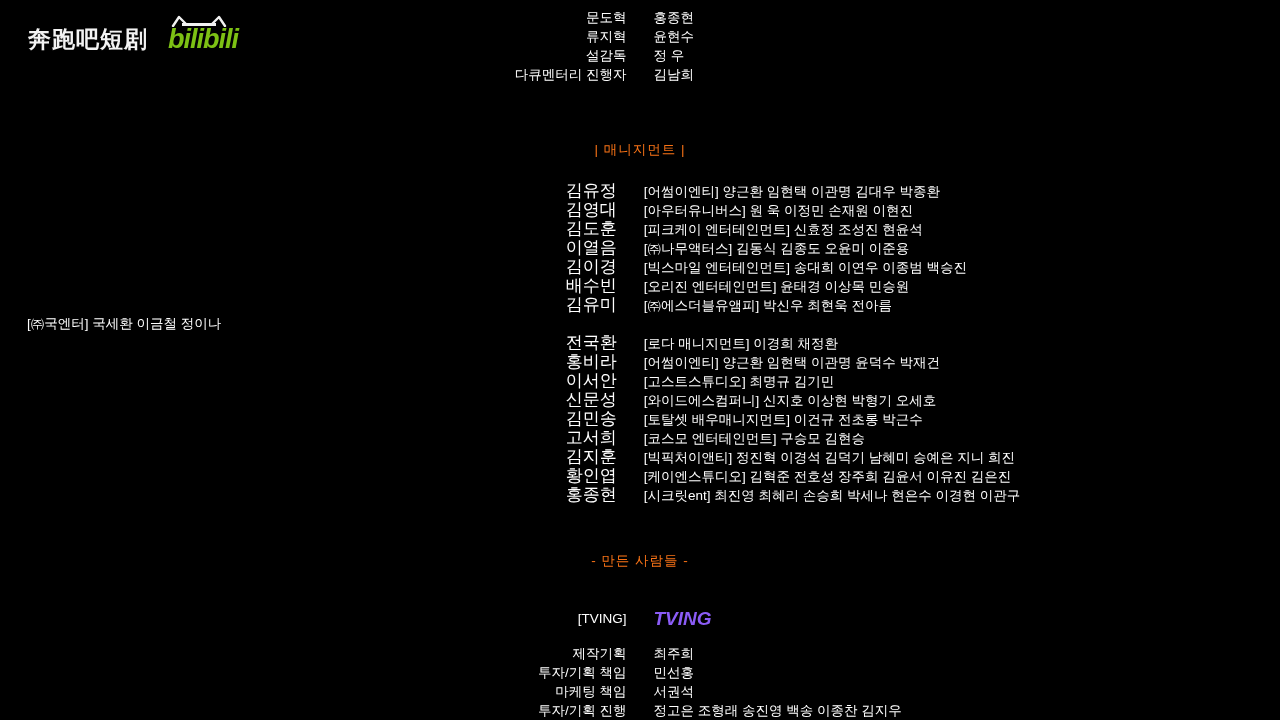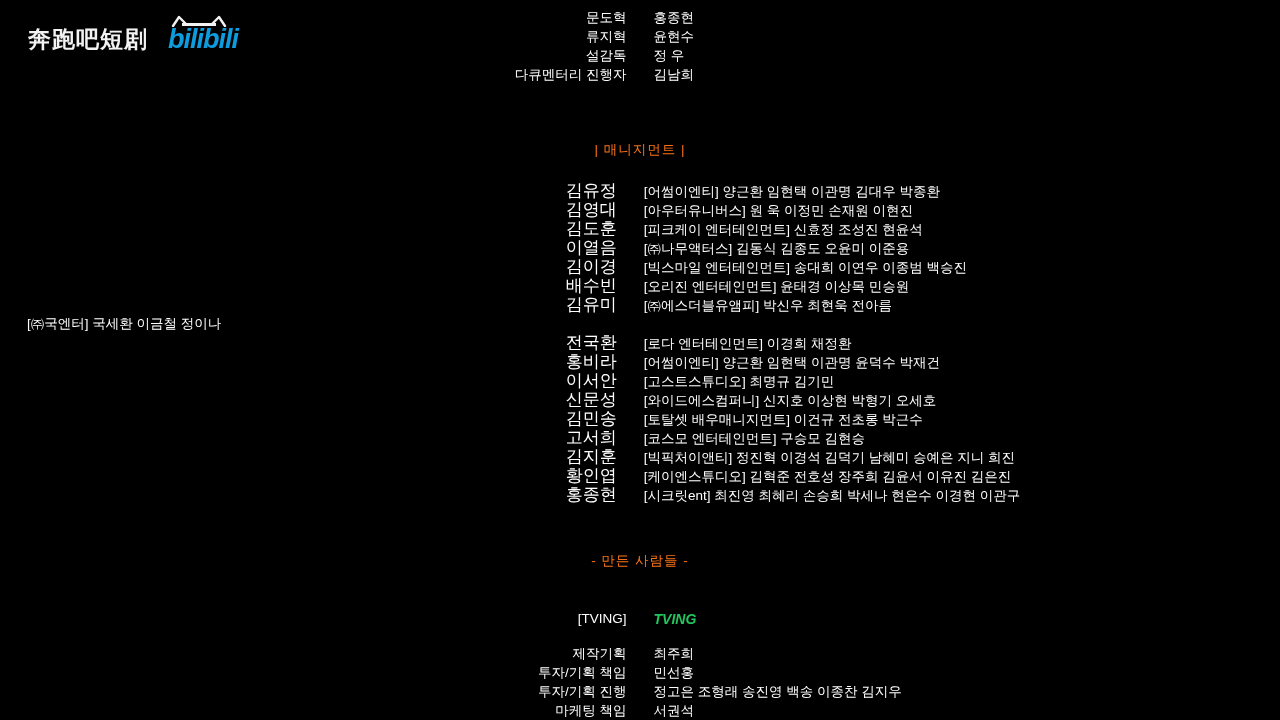--- a/index.html
+++ b/index.html
@@ -33,21 +33,21 @@
     letter-spacing: 1px;
     color: #ffffff;
     text-shadow: 0 0 2px rgba(0,0,0,0.9);
   }
   #watermark .wm-bili {
     font-family: "Liberation Sans", sans-serif;
     font-weight: bold;
     font-style: italic;
     font-size: 27px;
     letter-spacing: -1px;
-    color: #0ea5e9;
+    color: #84cc16;
     position: relative;
     padding: 0 4px;
   }
   #watermark .wm-bili .ears {
     position: absolute;
     top: -9px;
     left: 6px;
     width: 58px;
     height: 12px;
   }
@@ -126,23 +126,23 @@
   }
   .logo-row .logo-mark {
     width: 630px;
     text-align: left;
     padding-left: 27px;
   }
   .tving-logo {
     font-family: "Liberation Sans", sans-serif;
     font-weight: bold;
     font-style: italic;
-    font-size: 14px;
+    font-size: 19px;
     letter-spacing: 0px;
-    color: #22c55e;
+    color: #8b5cf6;
   }
 </style>
 </head>
 <body>
 
 <div id="watermark">
   <span class="wm-cn">奔跑吧短剧</span>
   <span class="wm-bili">
     <svg class="ears" viewBox="0 0 58 12">
       <path d="M3 11 L9 2 L16 9" stroke="#ffffff" stroke-width="2.4" fill="none" stroke-linecap="round" stroke-linejoin="round"></path>
@@ -206,21 +206,21 @@
   </div>
   <div class="mgmt-row">
     <span class="mgmt-person">김유미</span>
     <span class="mgmt-list">[㈜에스더블유앰피] 박신우 최현욱 전아름</span>
   </div>
   <div class="mgmt-row">
     <span class="mgmt-list">[㈜국엔터] 국세환 이금철 정이나</span>
   </div>
   <div class="mgmt-row">
     <span class="mgmt-person">전국환</span>
-    <span class="mgmt-list">[로다 엔터테인먼트] 이경희 채정환</span>
+    <span class="mgmt-list">[로다 매니지먼트] 이경희 채정환</span>
   </div>
   <div class="mgmt-row">
     <span class="mgmt-person">홍비라</span>
     <span class="mgmt-list">[어썸이엔티] 양근환 임현택 이관명 윤덕수 박재건</span>
   </div>
   <div class="mgmt-row">
     <span class="mgmt-person">이서안</span>
     <span class="mgmt-list">[고스트스튜디오] 최명규 김기민</span>
   </div>
   <div class="mgmt-row">
@@ -265,21 +265,21 @@
 
   <div class="credit-row">
     <span class="role">제작기획</span>
     <span class="name">최주희</span>
   </div>
   <div class="credit-row">
     <span class="role">투자/기획 책임</span>
     <span class="name">민선홍</span>
   </div>
   <div class="credit-row">
+    <span class="role">마케팅 책임</span>
+    <span class="name">서권석</span>
+  </div>
+  <div class="credit-row">
     <span class="role">투자/기획 진행</span>
     <span class="name">정고은 조형래 송진영 백송 이종찬 김지우</span>
   </div>
-  <div class="credit-row">
-    <span class="role">마케팅 책임</span>
-    <span class="name">서권석</span>
-  </div>
 
 </div>
 
 </body></html>

